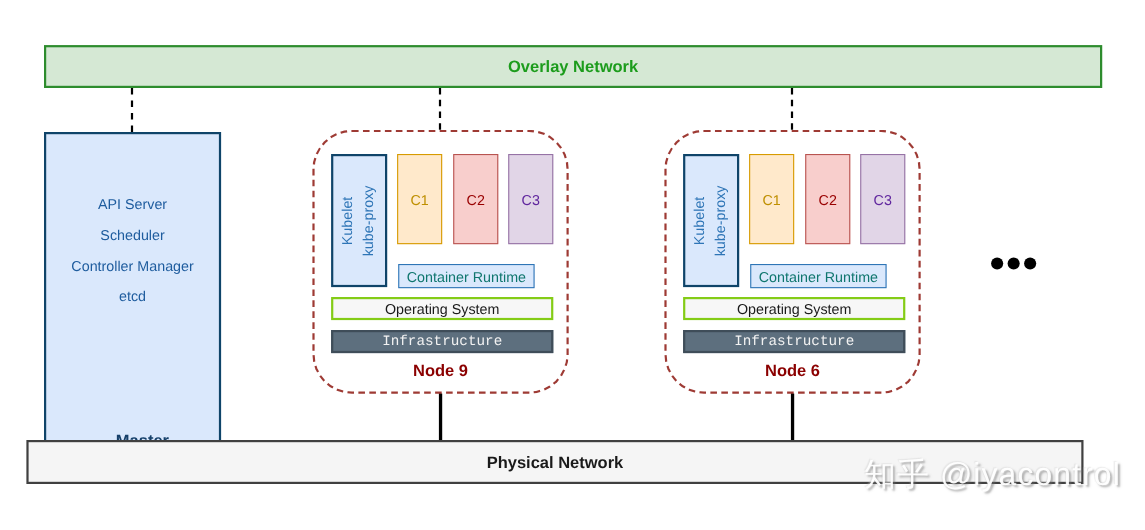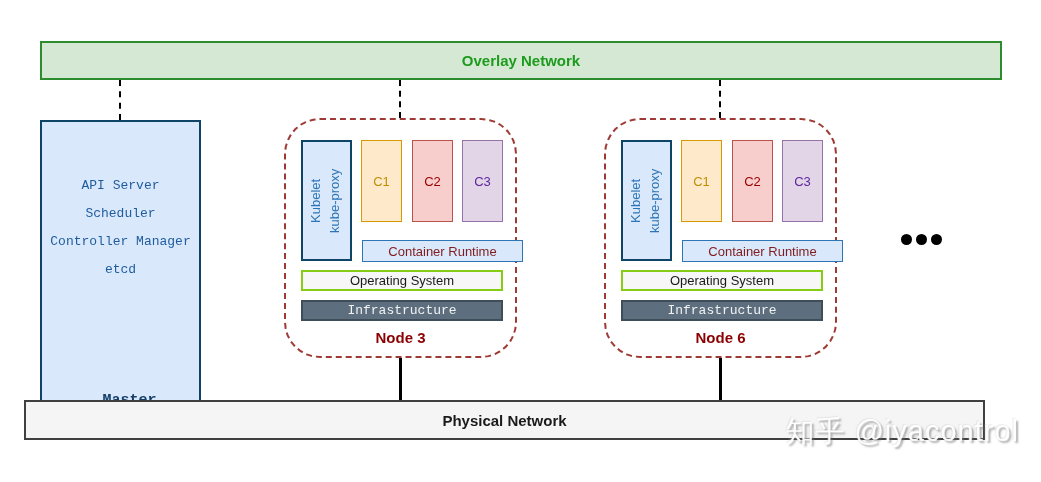--- a/index.html
+++ b/index.html
@@ -44,21 +44,20 @@
   .solid-node1  { left: 399px; top: 357px; height: 44px; }
   .solid-node2  { left: 719px; top: 357px; height: 44px; }
 
   
   .master {
     position: absolute;
     left: 40px; top: 120px;
     width: 161px; height: 297px;
     background: #dae8fc;
     border: 2px solid #0f4469;
-    font-family: Liberation Mono, monospace;
   }
   .master-items { position: absolute; top: 50px; left: 0; right: 0; }
   .master-item {
     height: 28px; line-height: 28px;
     text-align: center;
     font-size: 13px; color: #1e5c9e;
   }
   .master-title {
     position: absolute; bottom: 6px; left: 0; right: 0;
     text-align: center;
@@ -100,25 +99,25 @@
     display: flex; align-items: center; justify-content: center;
     font-size: 13px;
   }
   .c1 { left: 75px;  background: #ffe9cb; border: 1.5px solid #d79b00; color: #bf8f00; }
   .c2 { left: 126px; background: #f8cecc; border: 1.5px solid #b85450; color: #990000; }
   .c3 { left: 176px; background: #e1d5e7; border: 1.5px solid #9673a6; color: #60269e; }
 
   .runtime {
     position: absolute;
     left: 76px; top: 120px;
-    width: 161px; height: 22px;
+    width: 124px; height: 22px;
     background: #dae8fc;
     border: 1.5px solid #2e75b6;
     display: flex; align-items: center; justify-content: center;
-    font-size: 13px; color: #7f1d1d;
+    font-size: 13px; color: #0f766e;
   }
   .os {
     position: absolute;
     left: 15px; top: 150px;
     width: 202px; height: 21px;
     background: #f7f7f7;
     border: 2px solid #84cc16;
     display: flex; align-items: center; justify-content: center;
     font-size: 13px; color: #1a1a1a;
   }
@@ -190,21 +189,21 @@
         <div>Kubelet</div>
         <div>kube-proxy</div>
       </div>
     </div>
     <div class="cbox c1">C1</div>
     <div class="cbox c2">C2</div>
     <div class="cbox c3">C3</div>
     <div class="runtime">Container Runtime</div>
     <div class="os">Operating System</div>
     <div class="infra">Infrastructure</div>
-    <div class="node-label">Node 3</div>
+    <div class="node-label">Node 9</div>
   </div>
 
   <div class="node node-2">
     <div class="kubelet-box">
       <div class="vtext">
         <div>Kubelet</div>
         <div>kube-proxy</div>
       </div>
     </div>
     <div class="cbox c1">C1</div>

